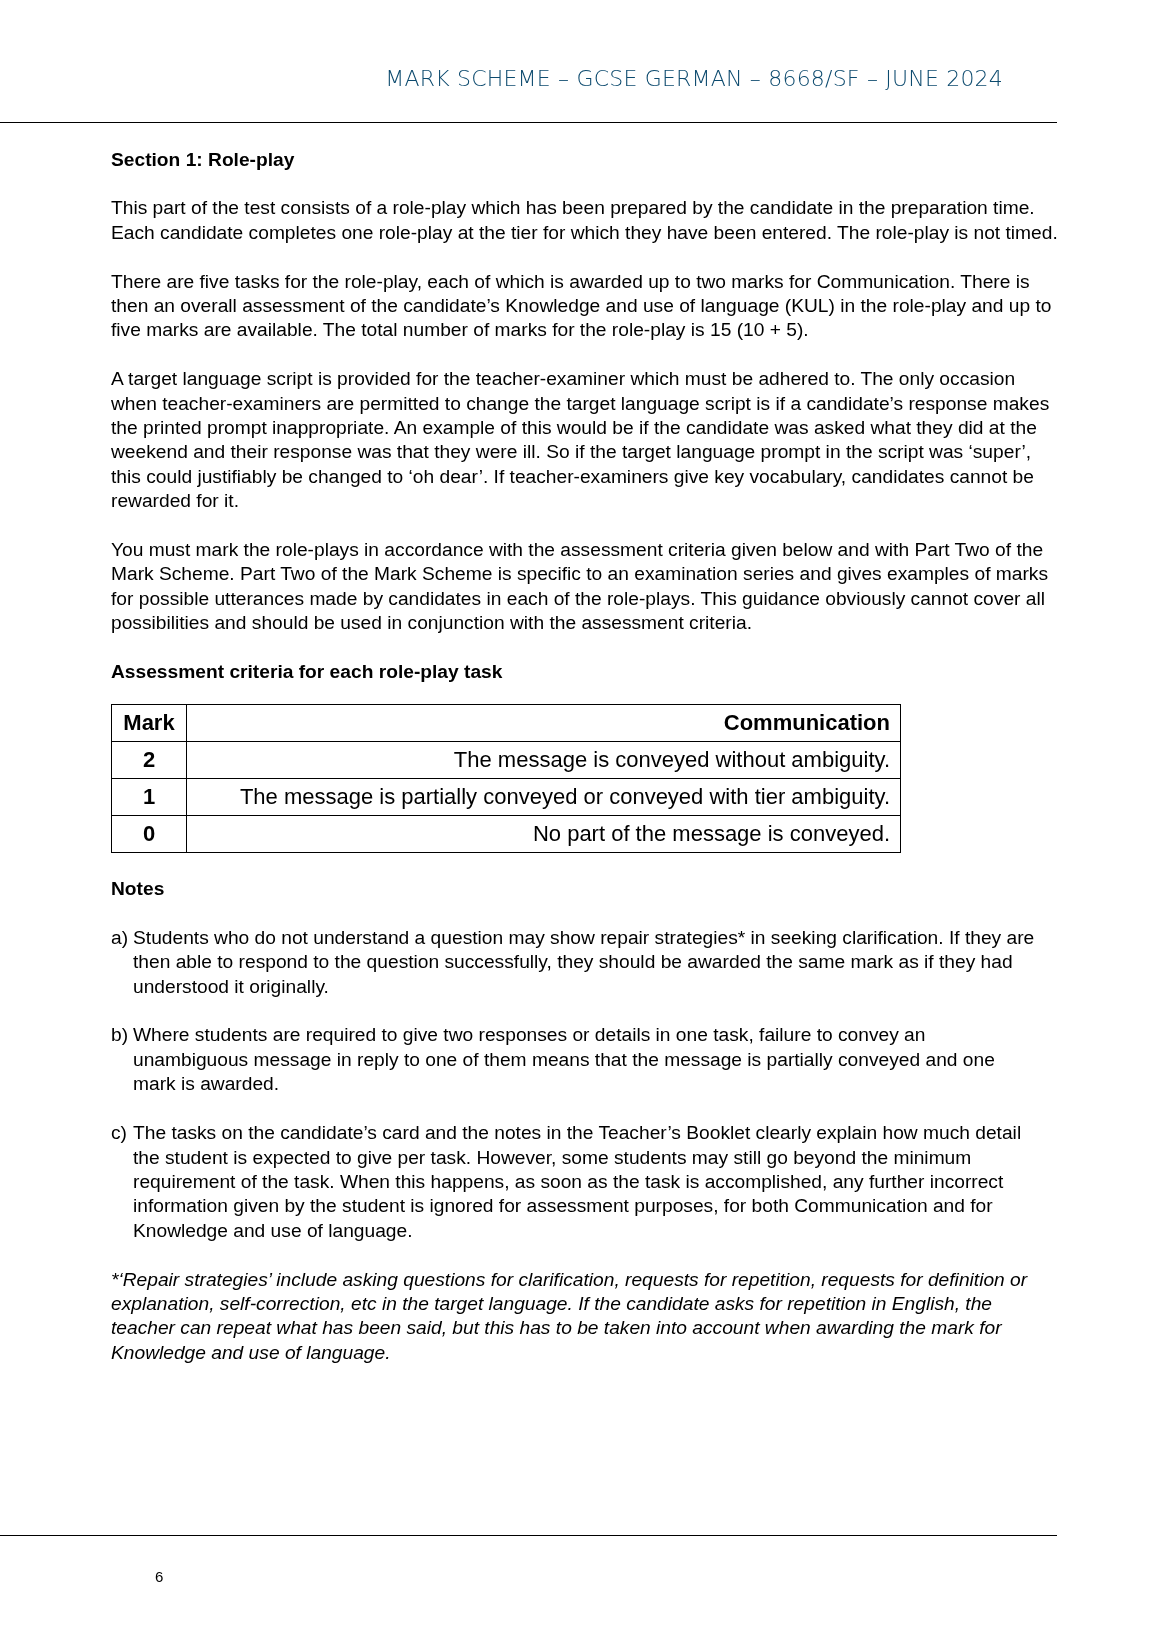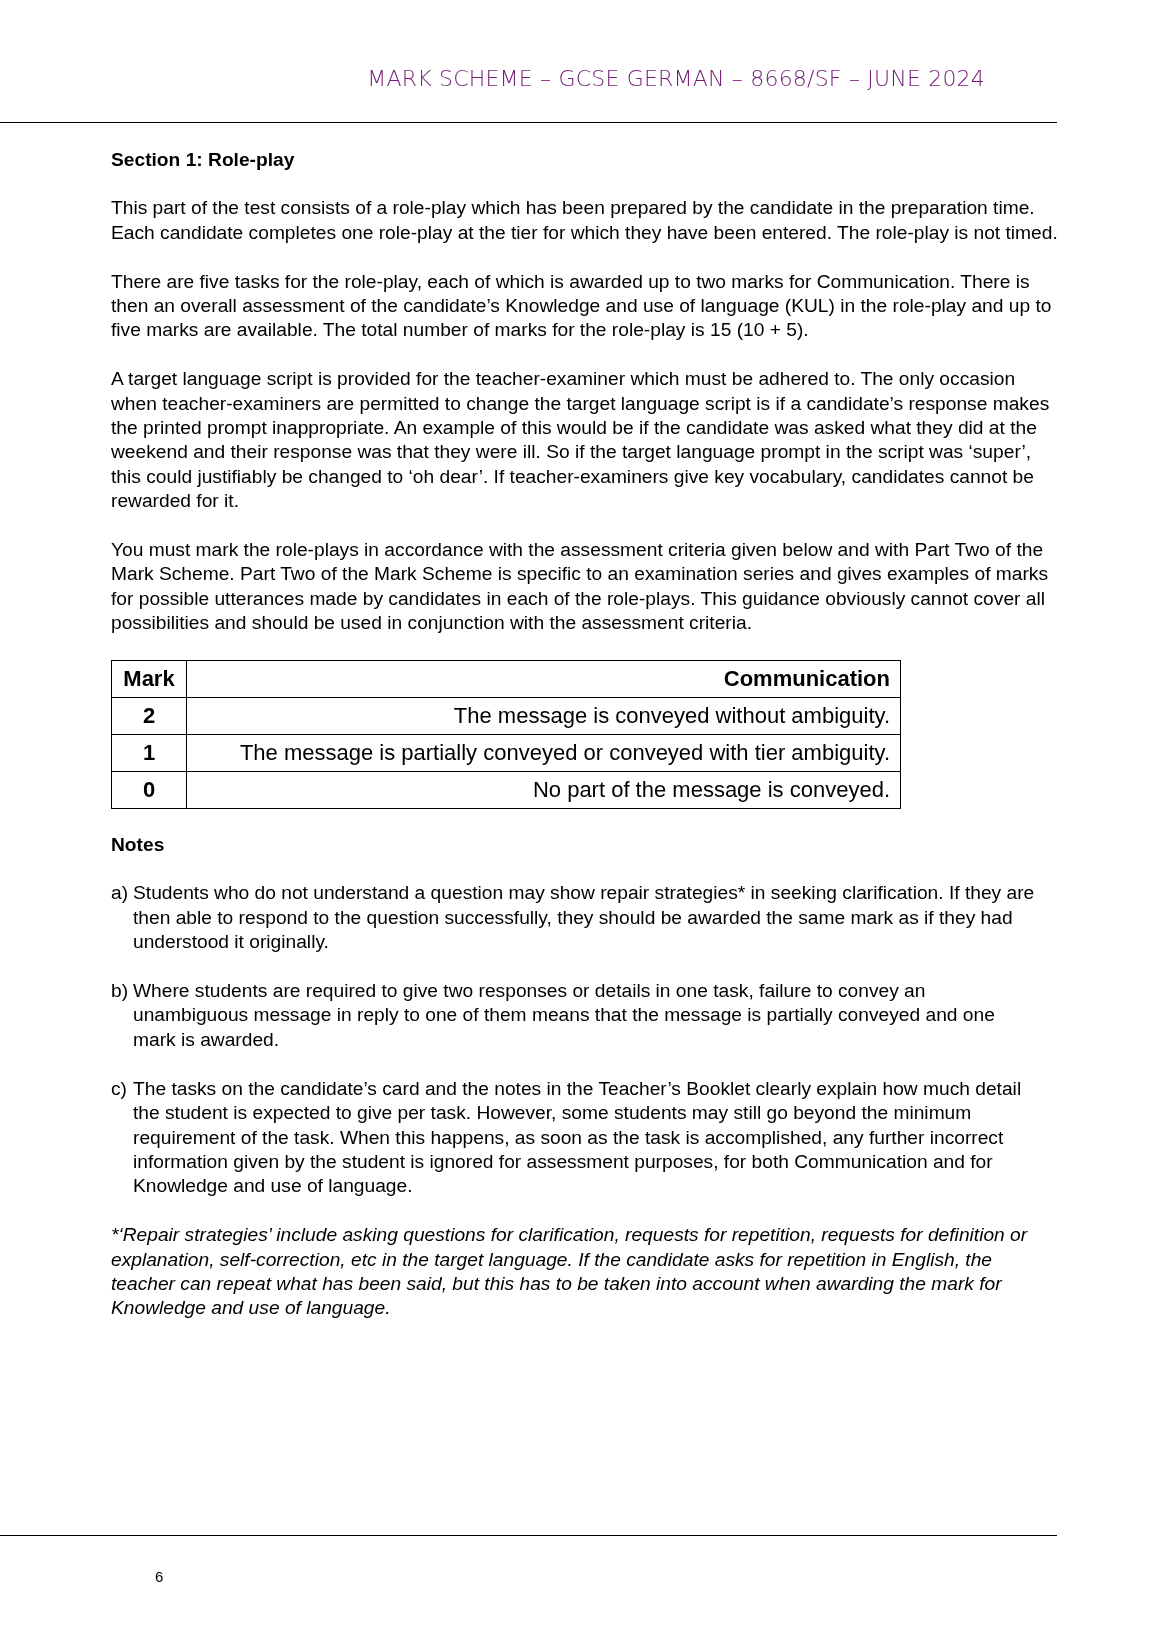--- a/index.html
+++ b/index.html
@@ -1,23 +1,23 @@
 <!DOCTYPE html>
 <html><head>
   <meta charset="utf-8">
   <style>
     html, body { margin: 0; padding: 0; background: #ffffff; }
     body {
       width: 1158px; height: 1638px; position: relative; overflow: hidden;
       font-family: "Liberation Sans", sans-serif; color: #000;
     }
     .header-title {
-      position: absolute; right: 173px; top: 66px;
+      position: absolute; right: 155px; top: 66px;
       font-family: "DejaVu Sans", sans-serif; font-size: 22px; letter-spacing: 0.2px;
-      color: #701a75; font-weight: 300;
+      color: #0c4a6e; font-weight: 300;
     }
     .rule { position: absolute; left: 0; width: 1057px; height: 0; border-top: 1.3px solid #000; }
     .rule.top { top: 122px; }
     .rule.bottom { top: 1535px; }
     .content {
       position: absolute; left: 111px; top: 148px; width: 950px;
       font-size: 19.2px; line-height: 24.4px;
     }
     h2 { font-size: 19.2px; font-weight: bold; margin: 0 0 24px 0; line-height: 24.4px; }
     p { margin: 0 0 24.4px 0; }
@@ -44,20 +44,21 @@
 <div class="header-title">MARK SCHEME – GCSE GERMAN – 8668/SF – JUNE 2024</div>
 <div class="rule top"></div>
 
 <div class="content">
   <h2>Section 1: Role-play</h2>
   <p>This part of the test consists of a role-play which has been prepared by the candidate in the preparation time.  Each candidate completes one role-play at the tier for which they have been entered.  The role-play is not timed.</p>
   <p>There are five tasks for the role-play, each of which is awarded up to two marks for Communication.  There is then an overall assessment of the candidate’s Knowledge and use of language (KUL) in the role-play and up to five marks are available.  The total number of marks for the role-play is 15 (10 + 5).</p>
   <p>A target language script is provided for the teacher-examiner which must be adhered to.  The only occasion when teacher-examiners are permitted to change the target language script is if a candidate’s response makes the printed prompt inappropriate.  An example of this would be if the candidate was asked what they did at the weekend and their response was that they were ill.  So if the target language prompt in the script was ‘super’, this could justifiably be changed to ‘oh dear’.  If teacher-examiners give key vocabulary, candidates cannot be rewarded for it.</p>
   <p>You must mark the role-plays in accordance with the assessment criteria given below and with Part Two of the Mark Scheme.  Part Two of the Mark Scheme is specific to an examination series and gives examples of marks for possible utterances made by candidates in each of the role-plays.  This guidance obviously cannot cover all possibilities and should be used in conjunction with the assessment criteria.</p>
 
+  <h2 style="margin-bottom:20px;">Assessment criteria for each role-play task</h2>
   <table class="criteria">
     <thead>
       <tr>
         <th class="mark-col">Mark</th>
         <th>Communication</th>
       </tr>
     </thead>
     <tbody>
       <tr>
         <td class="mark-col">2</td>

